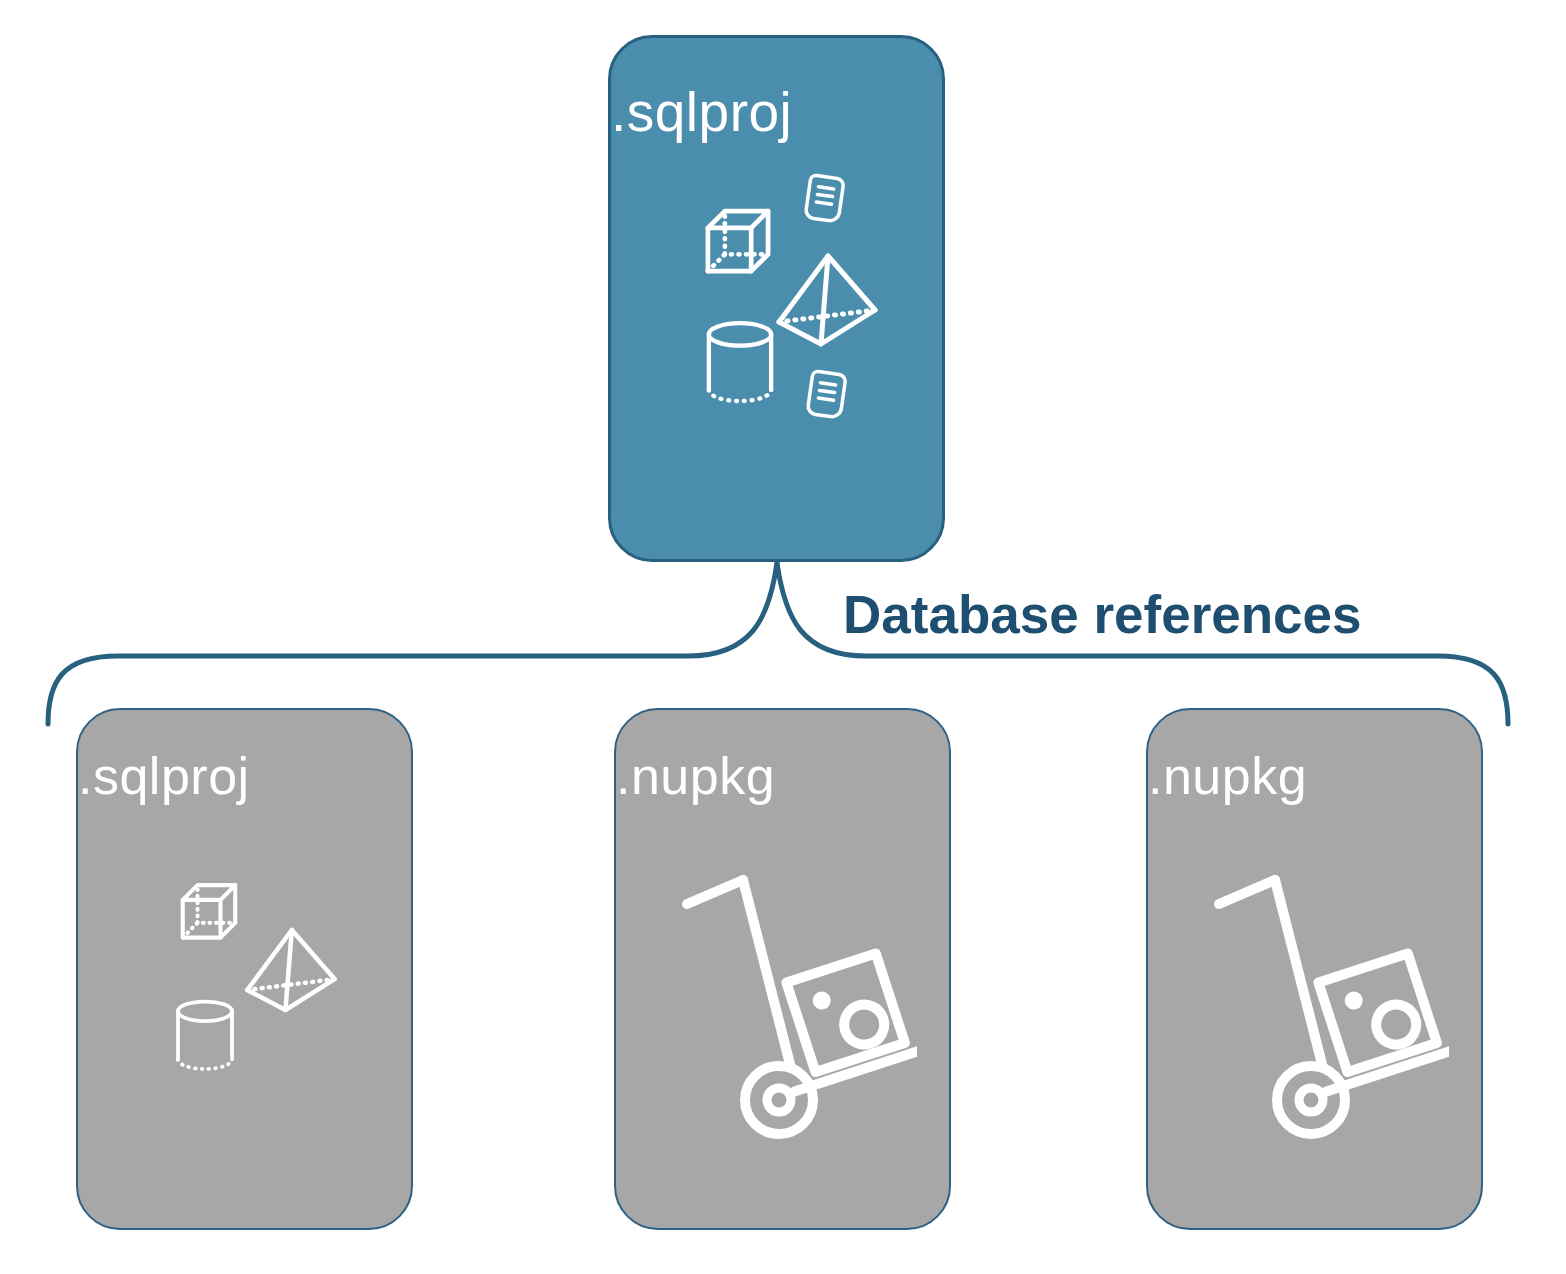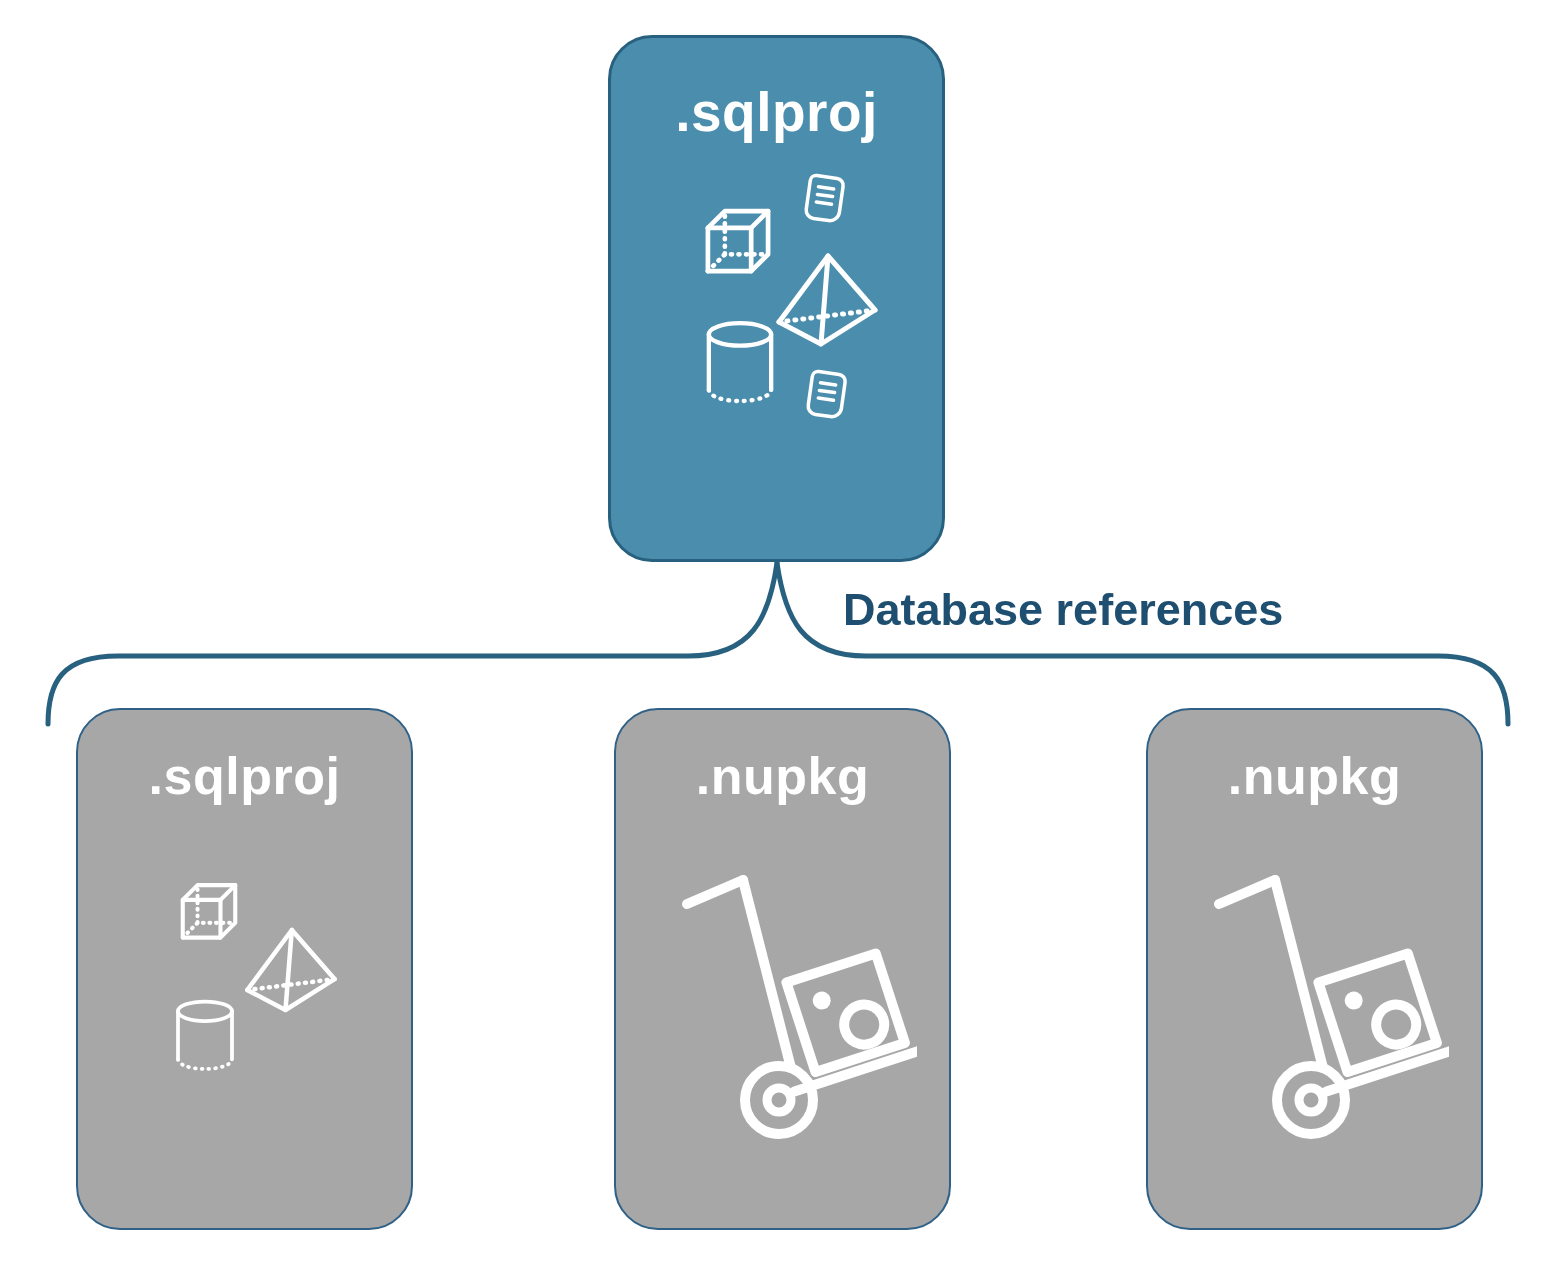--- a/index.html
+++ b/index.html
@@ -35,23 +35,22 @@
     background: var(--child-fill, #A7A7A7);
     border: 2.5px solid var(--child-border, #2F6187);
   }
   .node--child-0 { left: 76px; }
   .node--child-1 { left: 614px; }
   .node--child-2 { left: 1146px; }
 
   .node-title {
     position: absolute;
     left: 0; right: 0;
-    text-align: center;
     color: var(--label-text, #FFFFFF);
-    font-weight: 700;
+    font-weight: 400;
     letter-spacing: 0.5px;
   }
   .node-title--root { top: 42px; font-size: 55px; }
   .node-title--child { top: 36px; font-size: 52px; }
 
   .icon {
     position: absolute;
     color: var(--icon-stroke, #FFFFFF);
   }
   
@@ -75,21 +74,21 @@
   .connector-layer path {
     fill: none;
     stroke: var(--connector, #28607F);
     stroke-width: 5;
     stroke-linecap: round;
   }
   .edge-label {
     position: absolute;
     left: 843px;
     top: 584px;
-    font-size: 45px;
+    font-size: 53px;
     font-weight: 700;
     color: var(--edge-text, #1E4E70);
     white-space: nowrap;
   }
   .defs-hidden {
     position: absolute;
     width: 0; height: 0;
     overflow: hidden;
   }
 </style>

